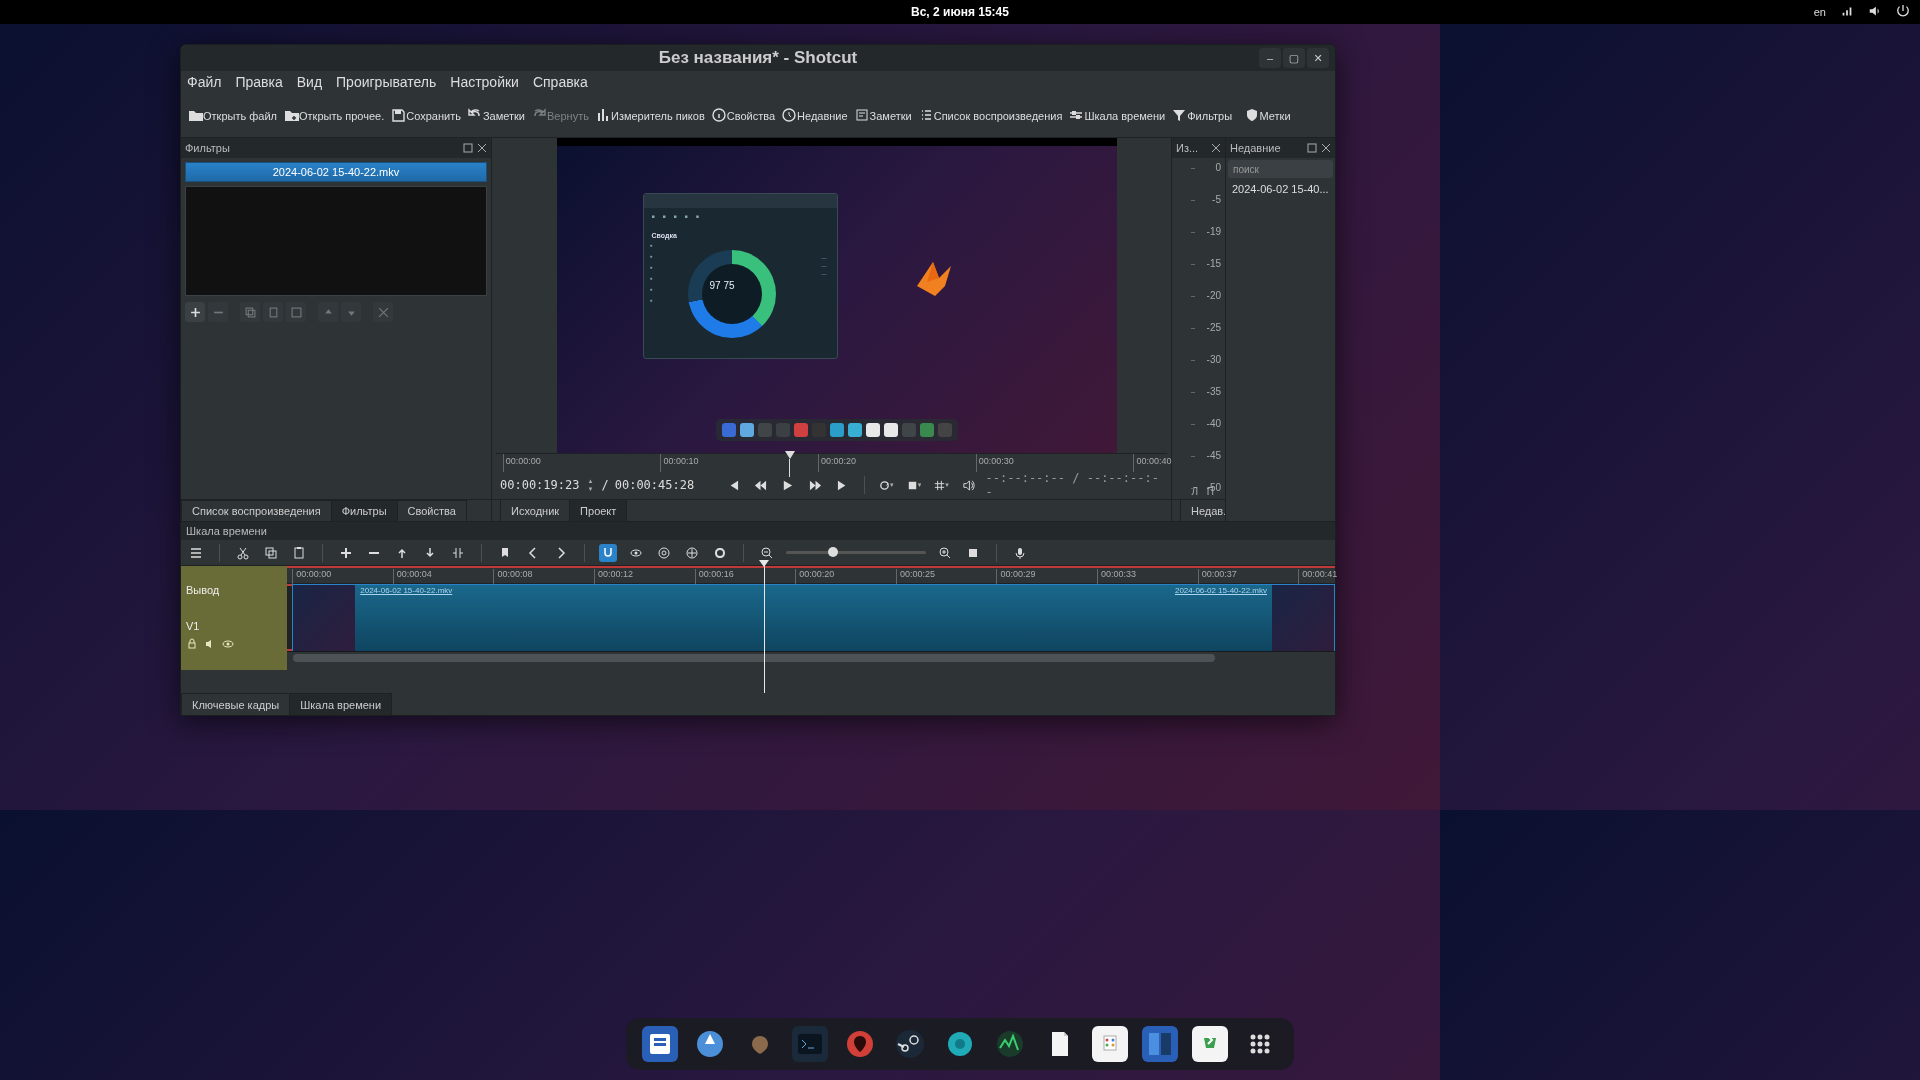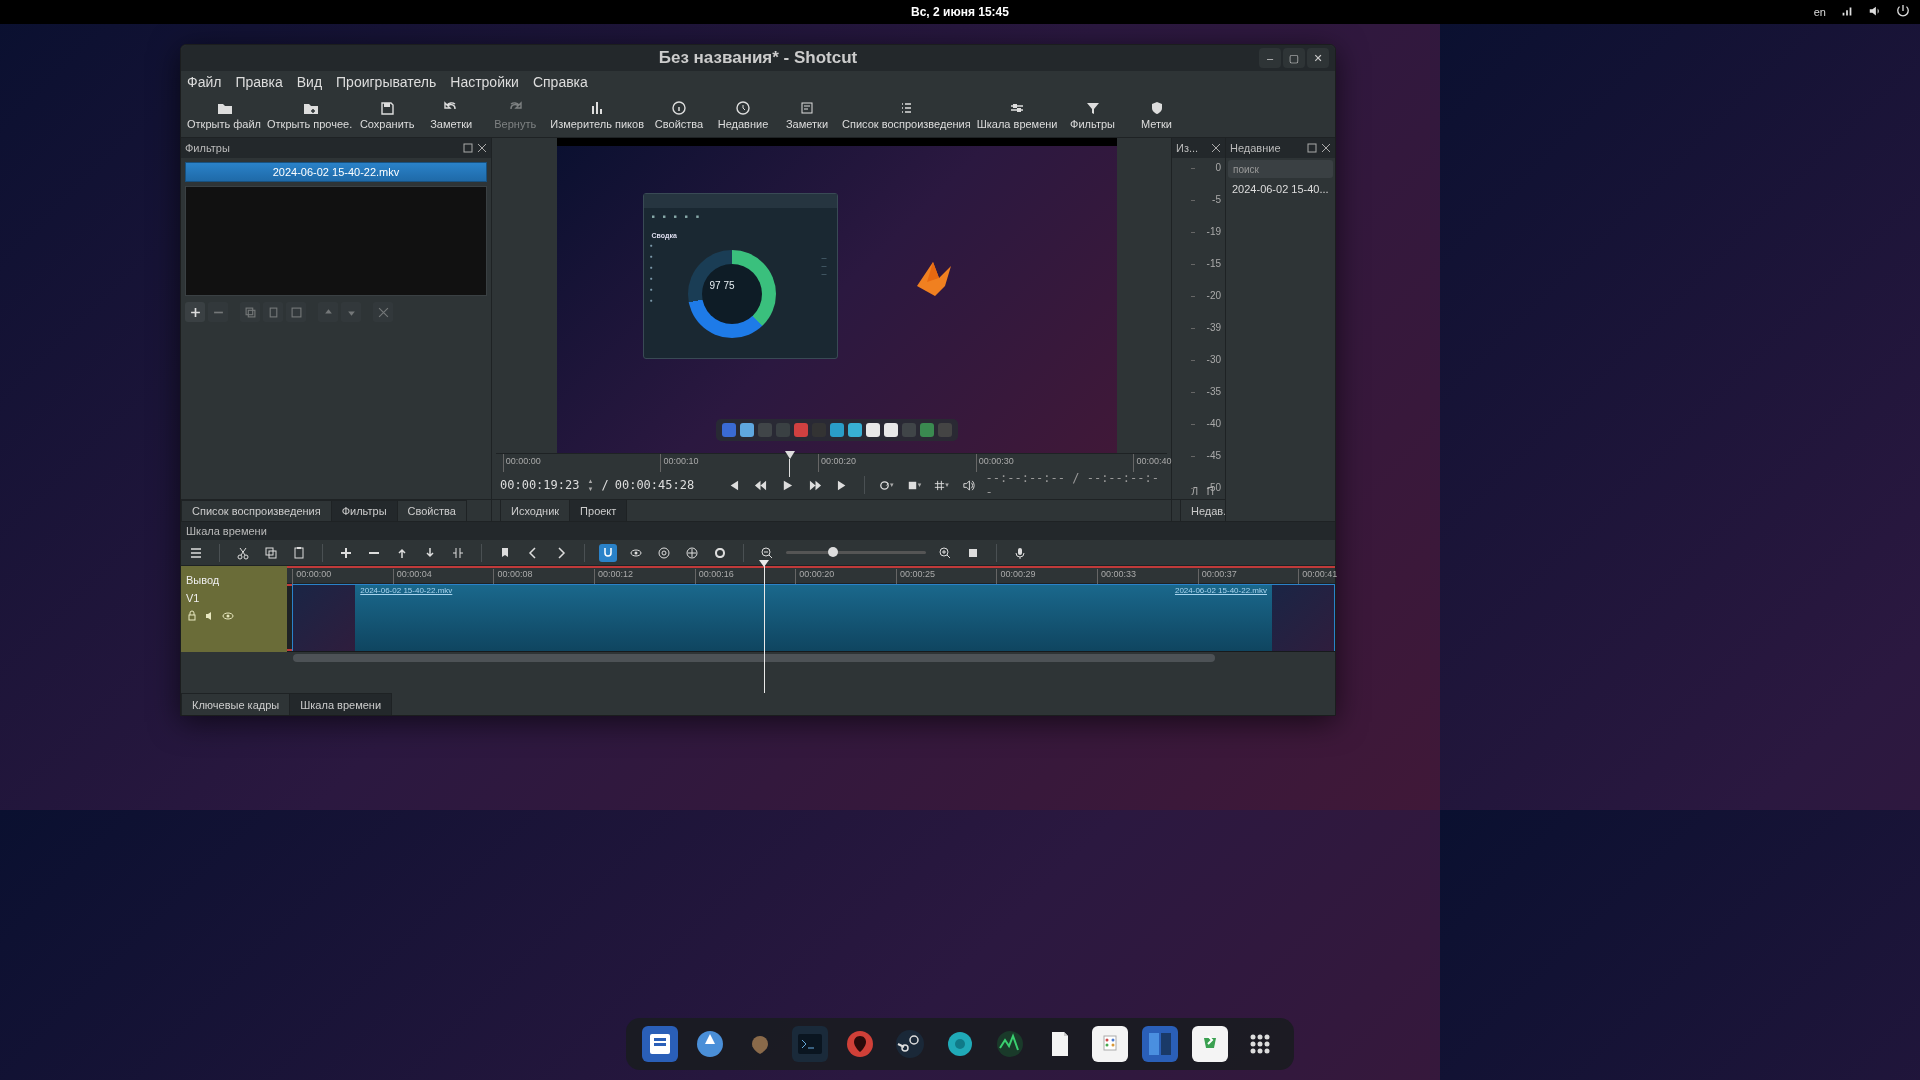--- a/index.html
+++ b/index.html
@@ -16,21 +16,21 @@
 .window { position:absolute; left:180px; top:44px; width:1156px; height:672px; background:#2e3436; border:1px solid #1b1d1e; border-radius:6px 6px 0 0; box-shadow:0 6px 30px rgba(0,0,0,.6); display:flex; flex-direction:column; }
 .titlebar { height:26px; background:#23282b; display:flex; align-items:center; justify-content:center; position:relative; border-radius:6px 6px 0 0; }
 .titlebar .title { font-size:17px; color:#ccc; font-weight:600; }
 .titlebar .winbtns { position:absolute; right:6px; display:flex; gap:2px; }
 .titlebar .winbtn { width:22px; height:20px; background:#2e3436; border-radius:4px; display:flex; align-items:center; justify-content:center; color:#ccc; font-size:11px; cursor:pointer; }
 
 .menubar { height:22px; display:flex; align-items:center; padding:0 6px; gap:14px; background:#2e3436; }
 .menubar span { font-size:14px; color:#ddd; cursor:pointer; }
 
 .toolbar { height:45px; display:flex; align-items:center; gap:6px; padding:2px 6px; background:#2e3436; border-bottom:1px solid #1e2224; }
-.tbtn { display:flex; flex-direction:column; align-items:center; justify-content:center; min-width:58px; height:42px; color:#ddd; cursor:pointer; }
+.tbtn { display:flex; flex-direction:row; align-items:center; justify-content:center; min-width:58px; height:42px; color:#ddd; cursor:pointer; }
 .tbtn svg { width:16px; height:16px; fill:#ddd; }
 .tbtn .lbl { font-size:11px; margin-top:2px; white-space:nowrap; }
 .tbtn.disabled { opacity:.45; }
 
 
 .middle { flex:1; display:flex; min-height:0; }
 .panel { display:flex; flex-direction:column; background:#2e3436; }
 .panel-head { height:20px; background:#23282b; display:flex; align-items:center; justify-content:space-between; padding:0 4px; font-size:11px; color:#bbb; }
 .panel-head .icons { display:flex; gap:4px; }
 .panel-head svg { width:10px; height:10px; fill:#aaa; }
@@ -103,21 +103,21 @@
 .tl-head .icons { position:absolute; right:4px; display:flex; gap:4px; }
 .tl-toolbar { height:26px; display:flex; align-items:center; gap:10px; padding:0 6px; border-bottom:1px solid #1e2224; }
 .tlbtn { width:18px; height:18px; display:flex; align-items:center; justify-content:center; cursor:pointer; }
 .tlbtn svg { width:14px; height:14px; fill:#ddd; }
 .tlbtn.on { background:#2a82c9; border-radius:3px; padding:2px; }
 .zoom-slider { width:140px; height:3px; background:#555; position:relative; border-radius:2px; }
 .zoom-slider .thumb { position:absolute; top:-4px; width:10px; height:10px; background:#ddd; border-radius:50%; }
 
 .tl-body { flex:1; display:flex; min-height:0; }
 .tl-left { width:106px; background:#2e3436; }
-.track-head { height:18px; background:#6a6c38; color:#eee; font-size:11px; padding:8px 5px; }
+.track-head { height:18px; background:#6a6c38; color:#eee; font-size:11px; padding:18px 5px; }
 .track-head.v1 { height:68px; background:#6a6c38; }
 .track-name { font-size:11px; padding:0 0 4px; }
 .track-icons { display:flex; gap:6px; padding:2px 0; }
 .track-icons svg { width:12px; height:12px; fill:#e8e8c0; }
 
 .tl-right { flex:1; display:flex; flex-direction:column; position:relative; }
 .tl-ruler { height:18px; background:#2e3436; border-bottom:1px solid #1e2224; position:relative; }
 .tlr-tick { position:absolute; top:3px; font-size:9px; color:#aaa; border-left:1px solid #666; padding-left:3px; height:15px; }
 .tl-track { height:68px; background:#1e2224; position:relative; border-bottom:1px solid #171a1c; overflow:hidden; }
 .selrow { position:absolute; top:0; left:0; right:0; height:2px; background:#c03a3a; }
@@ -475,21 +475,21 @@
       <span class="db-label" style="top: 4px;">0</span>
           <span class="db-tick" style="top: 10px;"></span>
           <span class="db-label" style="top: 36px;">-5</span>
           <span class="db-tick" style="top: 42px;"></span>
           <span class="db-label" style="top: 68px;">-19</span>
           <span class="db-tick" style="top: 74px;"></span>
           <span class="db-label" style="top: 100px;">-15</span>
           <span class="db-tick" style="top: 106px;"></span>
           <span class="db-label" style="top: 132px;">-20</span>
           <span class="db-tick" style="top: 138px;"></span>
-          <span class="db-label" style="top: 164px;">-39</span>
+          <span class="db-label" style="top: 164px;">-25</span>
           <span class="db-tick" style="top: 170px;"></span>
           <span class="db-label" style="top: 196px;">-30</span>
           <span class="db-tick" style="top: 202px;"></span>
           <span class="db-label" style="top: 228px;">-35</span>
           <span class="db-tick" style="top: 234px;"></span>
           <span class="db-label" style="top: 260px;">-40</span>
           <span class="db-tick" style="top: 266px;"></span>
           <span class="db-label" style="top: 292px;">-45</span>
           <span class="db-tick" style="top: 298px;"></span>
           <span class="db-label" style="top: 324px;">-50</span>

